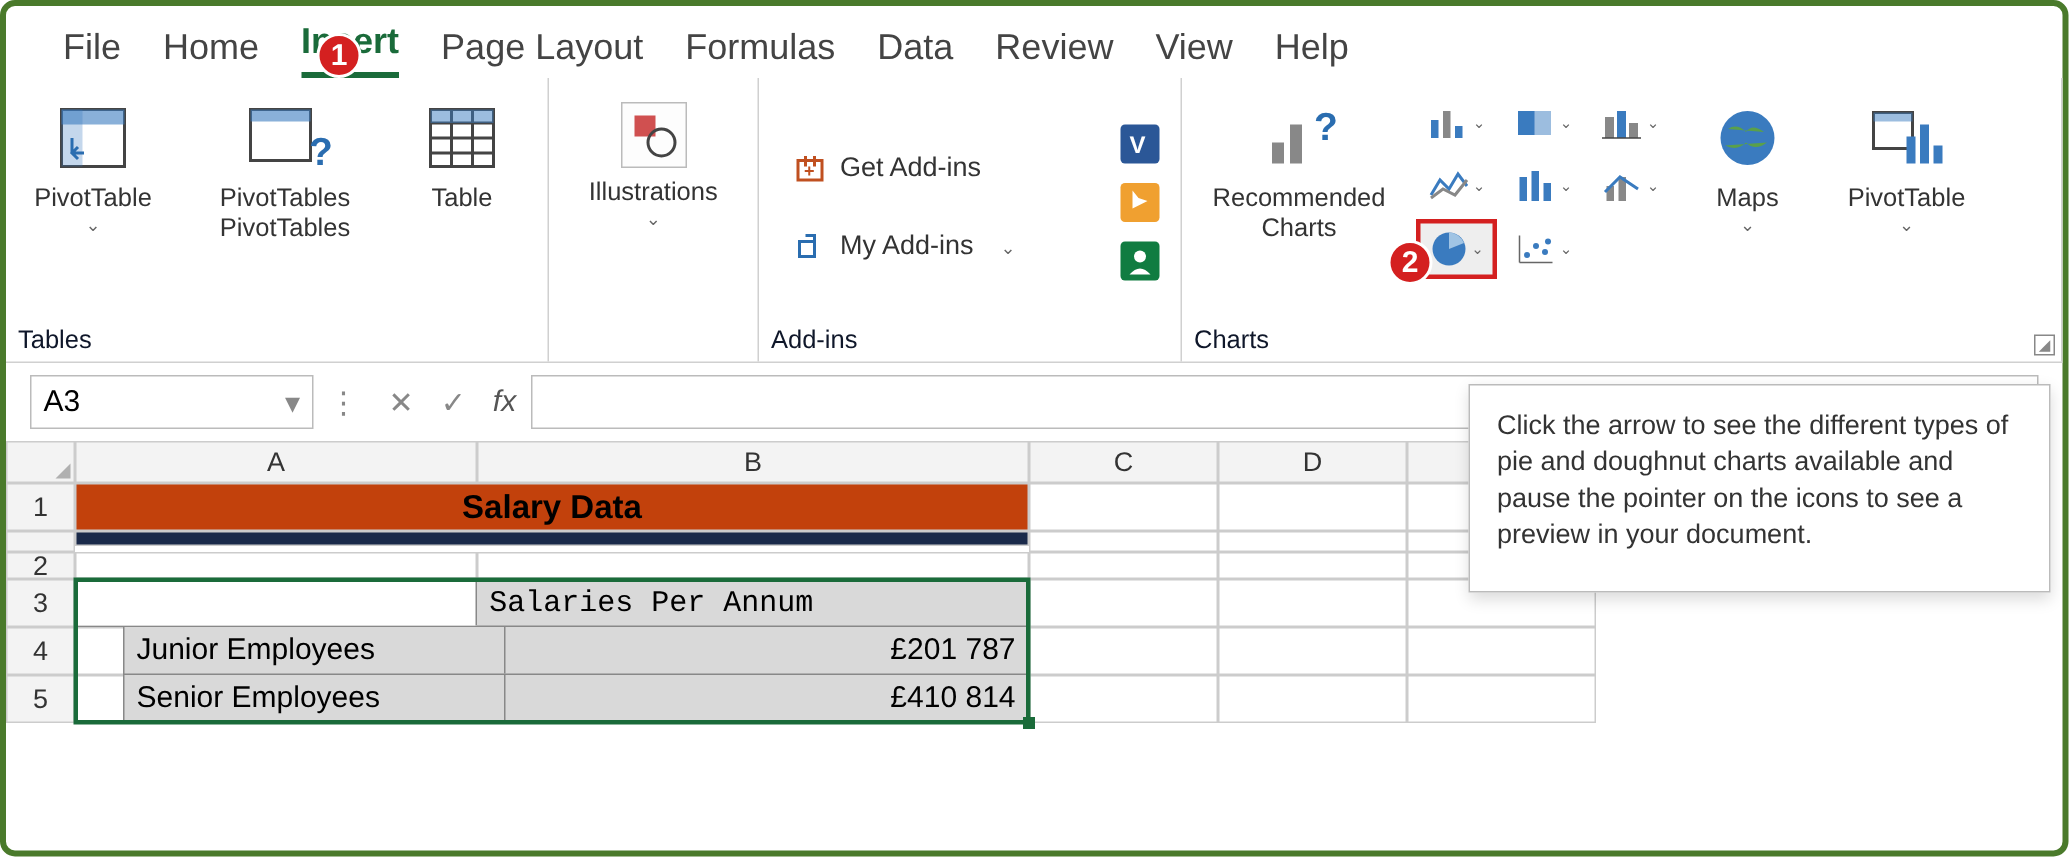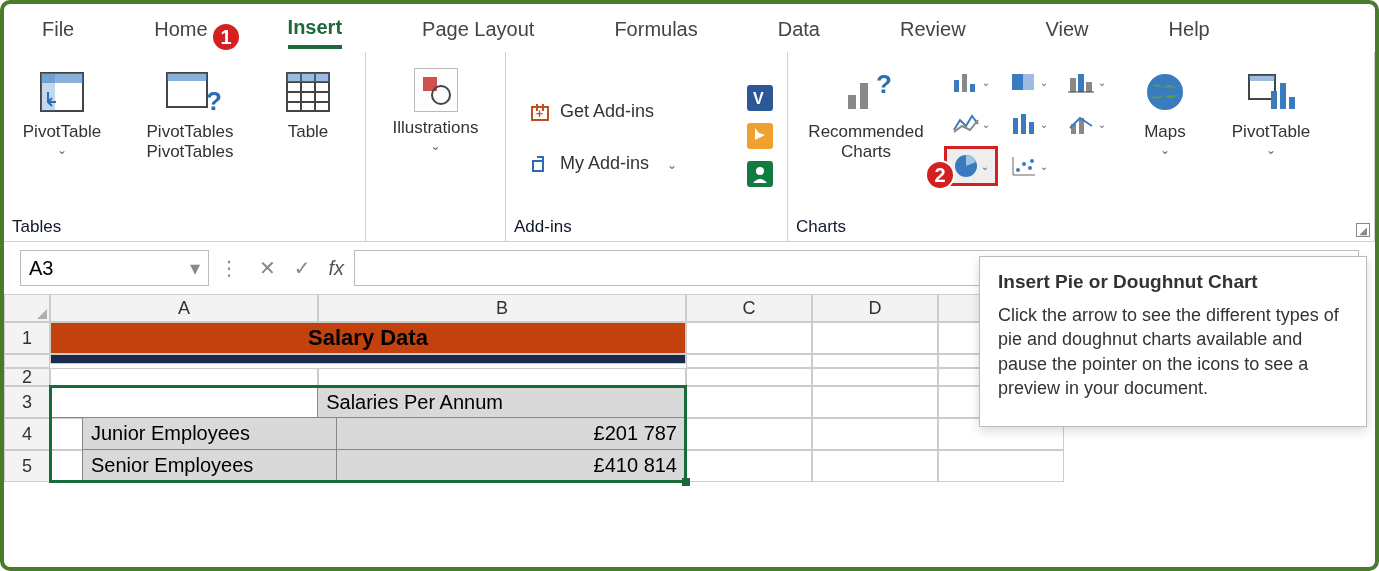--- a/index.html
+++ b/index.html
@@ -1,19 +1,19 @@
 <!DOCTYPE html>
 <html><head>
 <meta charset="utf-8">
 <style>
   * { box-sizing: border-box; margin: 0; padding: 0; font-family: "Segoe UI", Arial, sans-serif; }
   body { background: #fff; width: 1379px; height: 571px; position: relative; border: 4px solid #4a7a2b; border-radius: 10px; overflow: hidden; }
 
   
-  .tabs { display: flex; gap: 80px; padding: 8px 0 0 38px; font-size: 20px; color: #444; height: 48px; align-items: center; }
+  .tabs { display: flex; gap: 28px; padding: 8px 0 0 38px; font-size: 24px; color: #444; height: 48px; align-items: flex-end; }
   .tabs span { cursor: pointer; padding-bottom: 6px; }
   .tabs .active { color: #1a6b3a; font-weight: 600; border-bottom: 4px solid #1a6b3a; }
 
   
   .ribbon { display: flex; height: 190px; border-bottom: 1px solid #d0d0d0; background: #fff; }
   .group { border-right: 1px solid #d0d0d0; display: flex; flex-direction: column; justify-content: space-between; padding: 10px 8px 4px 8px; position: relative; }
   .group-label { text-align: left; font-size: 17px; color: #0f172a; padding-top: 4px; }
   .group-row { display: flex; align-items: flex-start; gap: 8px; flex: 1; }
   .big-btn { display: flex; flex-direction: column; align-items: center; justify-content: flex-start; width: 100px; padding-top: 6px; cursor: pointer; font-size: 17px; color: #333; text-align: center; line-height: 1.15; }
   .big-btn .ico { width: 48px; height: 48px; margin-bottom: 6px; display:flex; align-items:center; justify-content:center; }
@@ -370,31 +370,30 @@
       <div class="cell cA"></div>
       <div class="cell cB"></div>
       <div class="cell cC"></div>
       <div class="cell cD"></div>
       <div class="cell cE"></div>
     </div>
 
     <div class="sel-border" style="position:absolute; left:46px; top:0; width:636px; height:96px;">
       <div class="data-head">
         <div class="dcolA" style="background:#fff;"></div>
-        <div class="dcolB" style="justify-content:flex-start;">Salaries Per Annum</div>
+        <div class="dcolB" style="justify-content:flex-start;font-family:Liberation Mono, monospace;">Salaries Per Annum</div>
       </div>
       <div class="data-row">
         <div class="dcolA">Junior Employees</div>
         <div class="dcolB">£201 787</div>
       </div>
       <div class="data-row">
         <div class="dcolA">Senior Employees</div>
         <div class="dcolB">£410 814</div>
       </div>
       <div class="sel-handle"></div>
     </div>
   </div>
 </div>
 
 <div class="tooltip">
-  <h4>Insert Pie or Doughnut Chart</h4>
   <p>Click the arrow to see the different types of pie and doughnut charts available and pause the pointer on the icons to see a preview in your document.</p>
 </div>
 
 </body></html>

